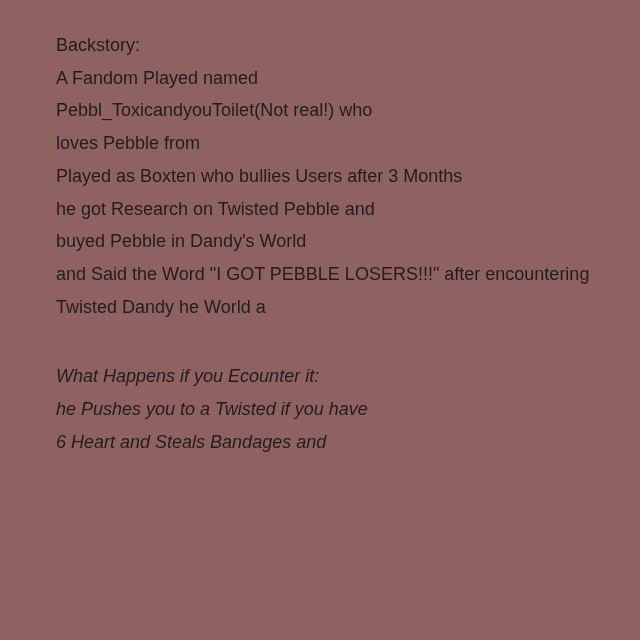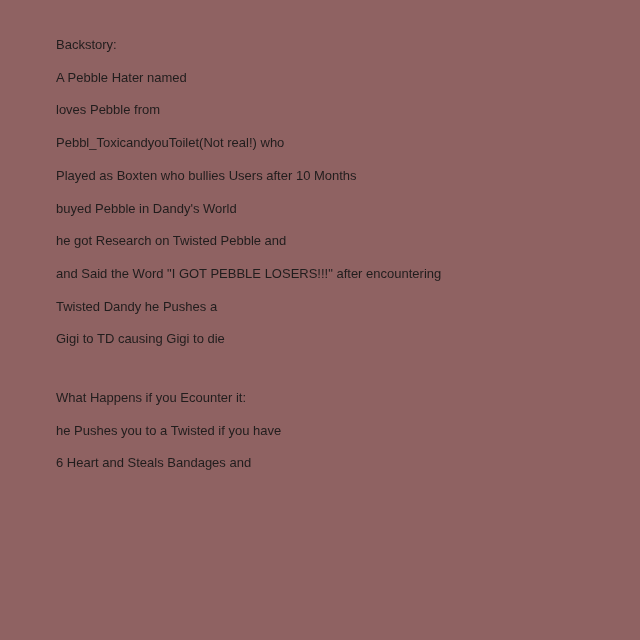--- a/index.html
+++ b/index.html
@@ -12,49 +12,49 @@
     overflow: hidden;
     background: #8F6262;
     font-family: "Liberation Sans", "DejaVu Sans", sans-serif;
   }
   .note-canvas {
     box-sizing: border-box;
     width: 640px;
     height: 640px;
     padding: 29px 30px 0 56px;
     color: #211D1D;
-    font-size: 13px;
+    font-size: 18px;
     line-height: 32.7px;
     font-weight: 400;
   }
   .text-line {
     min-height: 32.7px;
     white-space: pre;
   }
   .paragraph { margin: 0; }
   .paragraph + .paragraph {
-    margin-top: 26px; 
+    margin-top: 37px; 
+    font-style: italic;
   }
 </style>
 </head>
 <body>
 
 <div class="note-canvas">
 
   <div class="paragraph">
     <div class="text-line">Backstory:</div>
-    <div class="text-line">A Pebble Hater named</div>
+    <div class="text-line">A Fandom Played named</div>
+    <div class="text-line">Pebbl_ToxicandyouToilet(Not real!) who</div>
     <div class="text-line">loves Pebble from</div>
-    <div class="text-line">Pebbl_ToxicandyouToilet(Not real!) who</div>
-    <div class="text-line">Played as Boxten who bullies Users after 10 Months</div>
+    <div class="text-line">Played as Boxten who bullies Users after 3 Months</div>
+    <div class="text-line">he got Research on Twisted Pebble and</div>
     <div class="text-line">buyed Pebble in Dandy's World</div>
-    <div class="text-line">he got Research on Twisted Pebble and</div>
     <div class="text-line">and Said the Word "I GOT PEBBLE LOSERS!!!" after encountering</div>
-    <div class="text-line">Twisted Dandy he Pushes a</div>
-    <div class="text-line">Gigi to TD causing Gigi to die</div>
+    <div class="text-line">Twisted Dandy he World a</div>
   </div>
 
   <div class="paragraph">
     <div class="text-line">What Happens if you Ecounter it:</div>
     <div class="text-line">he Pushes you to a Twisted if you have</div>
     <div class="text-line">6 Heart and Steals Bandages and</div>
   </div>
 
 </div>
 

